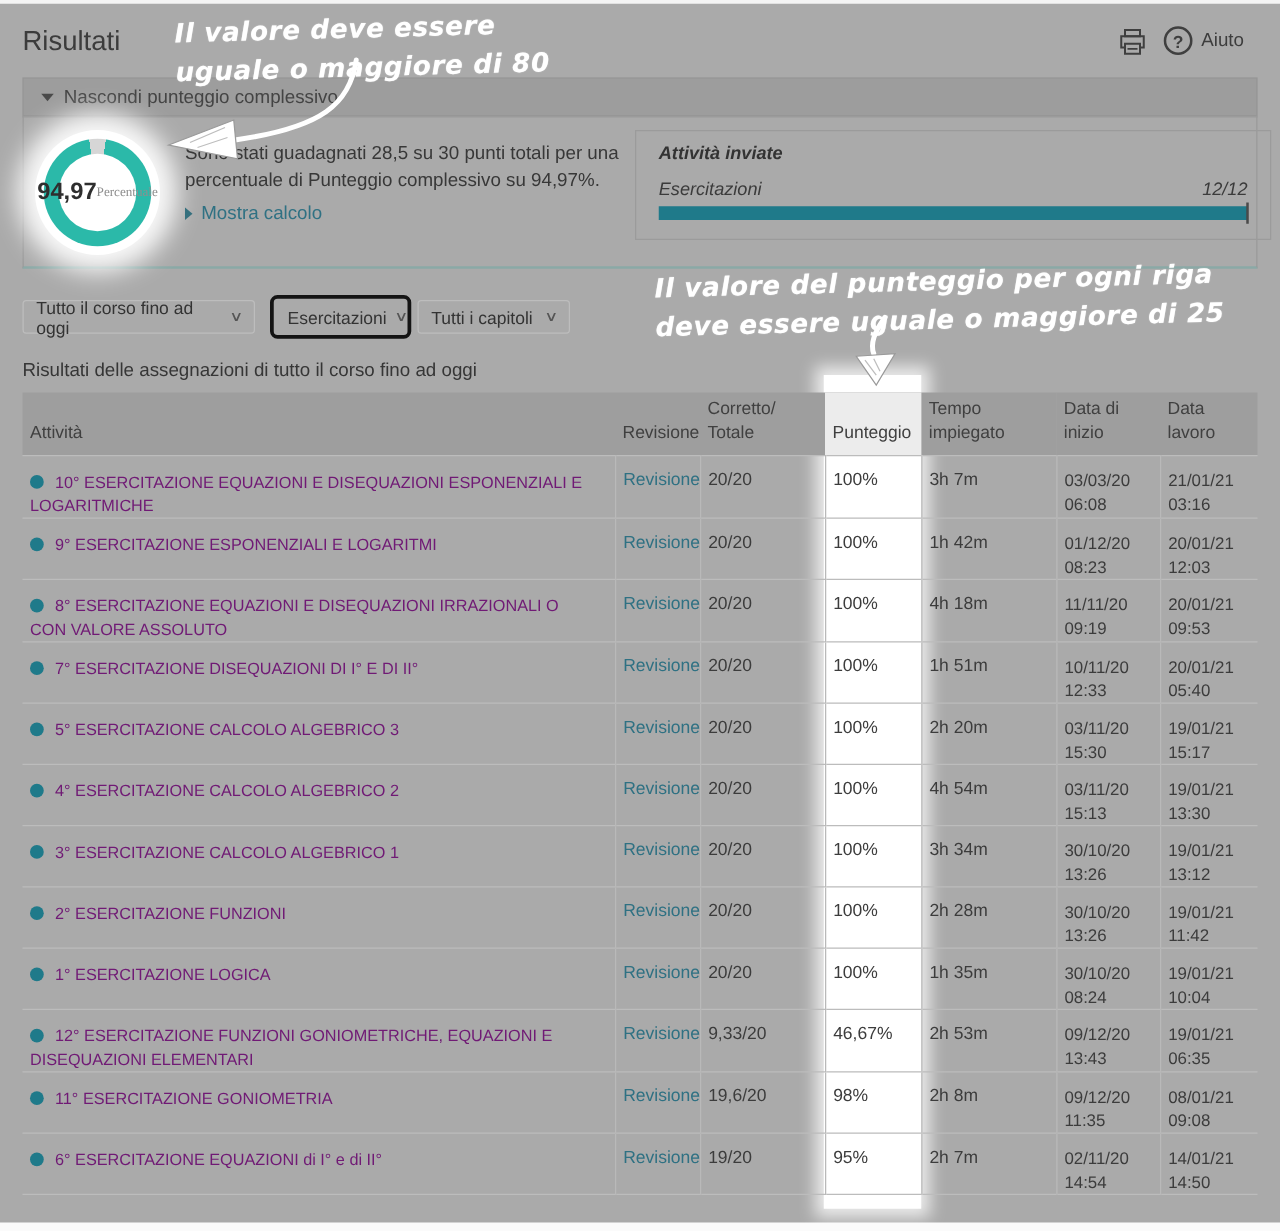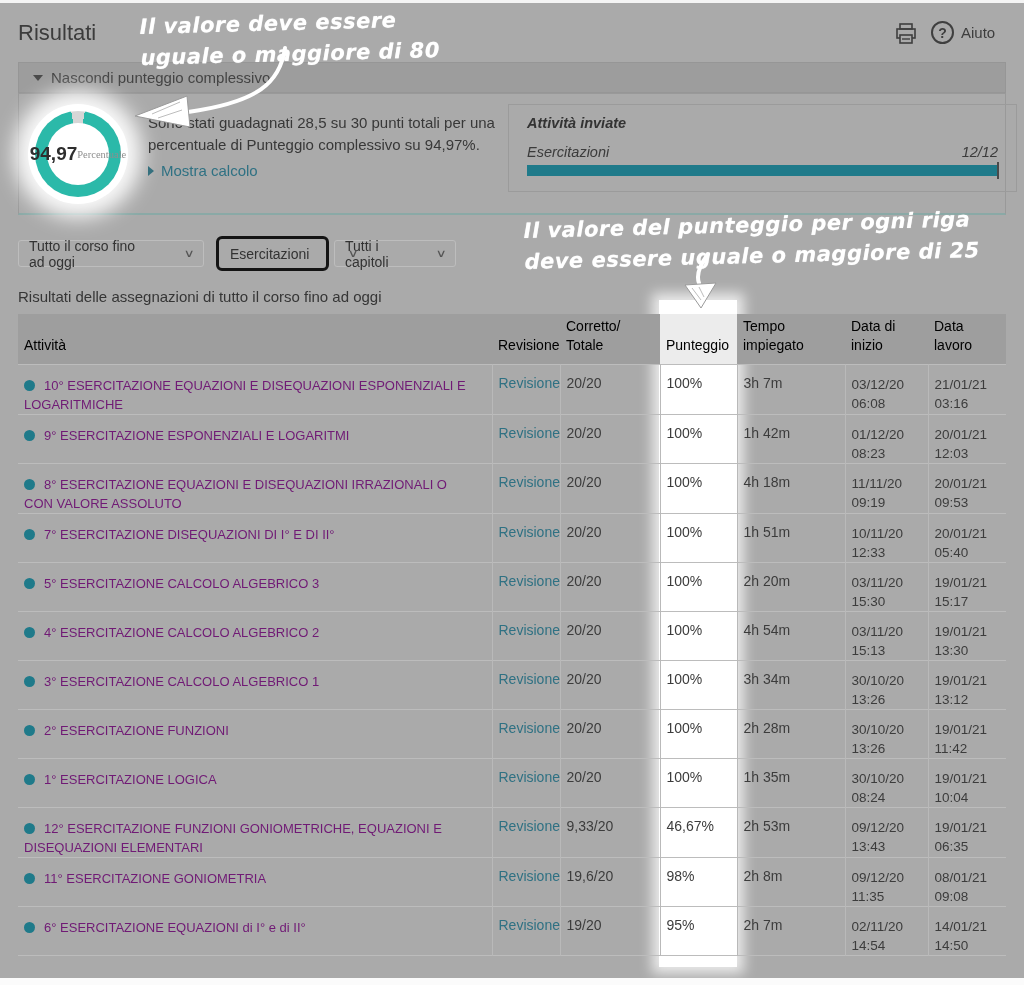--- a/index.html
+++ b/index.html
@@ -79,41 +79,41 @@
   .activities-bar-label, .activities-bar-value { font-size:14.5px; color:#3b3b3b; }
   .progress-track { margin-top:5px; position:relative; height:11px; background:#9d9d9d; }
   .progress-fill { height:11px; background:var(--accent-teal,#1f7a8a); }
   .progress-tick { position:absolute; right:-1px; top:-3px; width:2px; height:17px; background:#4a4a4a; }
 
   
   .filters { left:18px; top:237px; height:33px; z-index:3; display:flex; align-items:center; }
   .dropdown {
     height:27px; border:1px solid #bdbdbd; border-radius:3px; background:transparent;
     display:flex; align-items:center; justify-content:space-between;
-    padding:0 10px; font-size:14px; color:#333333; cursor:pointer;gap:32px;
+    padding:0 10px; font-size:14px; color:#333333; cursor:pointer;
   }
   .dd1 { width:186px; margin-right:12px; }
   .dd3 { width:122px; }
   .dd-highlight {
     border:3px solid #141414; border-radius:6px; padding:1px; margin-right:5px;
   }
   .dd2 { width:105px; border:none; }
   .chev { font-size:11px; color:#555555; transform:scaleX(1.4); margin-left:8px; }
 
   
   .table-caption { left:18px; top:288px; font-size:15px; color:#363636; }
   .spotlight-band {
     left:659px; top:300px; width:78px; height:667px; background:#ffffff;
     box-shadow:0 0 12px 7px rgba(255,255,255,0.75); z-index:1;
   }
   .table-wrap { left:18px; top:314px; width:988px; z-index:2; }
   table { border-collapse:collapse; table-layout:fixed; width:988px; }
   thead tr { height:50px; background:#9e9e9e; }
   th {
-    font-weight:normal; font-size:14px; color:#000000; text-align:left;
+    font-weight:normal; font-size:14px; color:#404040; text-align:left;
     vertical-align:bottom; padding:0 4px 9px 6px; white-space:pre-line; line-height:19px;
   }
   th.punteggio { background:#ececec; }
   tbody tr { height:49px; border-top:1px solid #bcbcbc; }
   tbody tr:last-child { border-bottom:1px solid #bcbcbc; }
   td { vertical-align:top; padding:10px 4px 0 6px; font-size:14px; color:#3c3c3c; }
   td + td { border-left:1px solid #b9b9b9; }
   td.activity { font-size:13px; line-height:19px; color:#701a75; padding-top:11px; padding-right:18px; }
   td.punteggio { background:transparent; }
   .bullet {
@@ -249,21 +249,21 @@
       </tr>
     </thead>
     <tbody>
   <tr>
     <td class="activity"><span class="bullet"></span><span>10° ESERCITAZIONE EQUAZIONI E DISEQUAZIONI ESPONENZIALI E LOGARITMICHE</span></td>
     <td><span class="review-link">Revisione</span></td>
     <td>20/20</td>
     <td class="punteggio">100%</td>
     <td>3h 7m</td>
     <td>
-      <div class="dcell">03/12/20</div>
+      <div class="dcell">03/03/20</div>
       <div class="dcell">06:08</div>
     </td>
     <td>
       <div class="dcell">21/01/21</div>
       <div class="dcell">03:16</div>
     </td>
   </tr>
 
   <tr>
     <td class="activity"><span class="bullet"></span><span>9° ESERCITAZIONE ESPONENZIALI E LOGARITMI</span></td>

